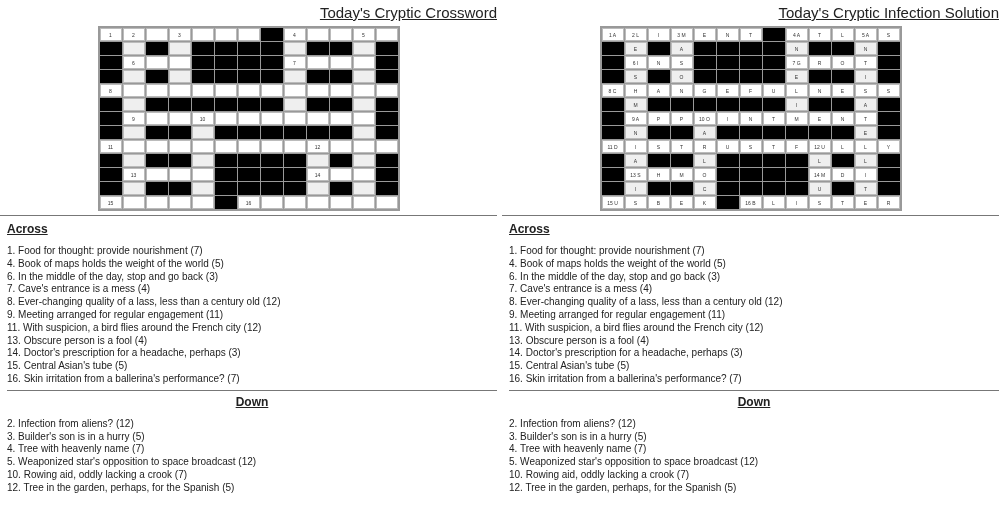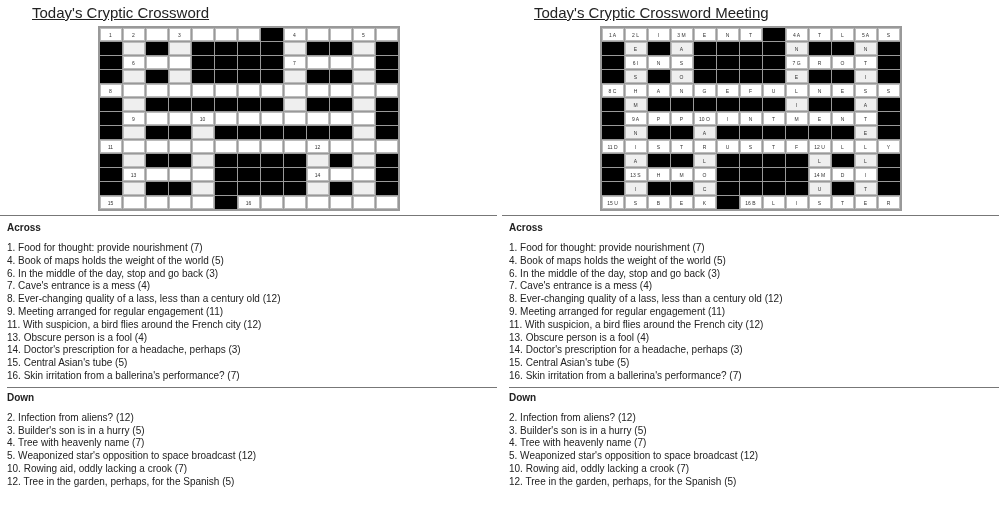--- a/index.html
+++ b/index.html
@@ -1,31 +1,31 @@
 <!DOCTYPE html>
 <html><head>
 <meta charset="utf-8">
 <style>
   html, body { margin: 0; padding: 0; background: #ffffff; }
   body { width: 999px; height: 513px; overflow: hidden; font-family: "Liberation Sans", sans-serif; color: #222; }
   .wrap { display: flex; width: 999px; }
   .col { width: 497px; position: relative; }
   .col.right { margin-left: 5px; }
-  .title { text-align: left; font-size: 15px; text-decoration: underline; color: #222; margin: 4px 0 0 0; height: 20px; line-height: 18px; padding-left: 32px; }
+  .title { text-align: right; font-size: 15px; text-decoration: underline; color: #222; margin: 4px 0 0 0; height: 20px; line-height: 18px; }
   .grid-wrap { display: flex; justify-content: center; margin-top: 2px; }
   table.grid { border-collapse: separate; border-spacing: 1px; border: 1px solid #999; background: #999; }
   table.grid td { width: 22px; height: 13px; padding: 0; font-size: 5px; text-align: center; vertical-align: middle; color: #333; background: #fff; border: 1px solid #bbb; box-sizing: border-box; }
   table.grid td.b { background: #000; border-color: #000; }
   table.grid td.s { background: #efefef; }
   .sep { border-top: 1px solid #777; margin: 4px 0 0 0; }
   .clues { padding-left: 7px; }
-  .clues h3 { font-size: 10px; font-weight: bold; margin: 6px 0 9px 0; }
+  .clues h3 { font-size: 12px; font-weight: bold; text-decoration: underline; margin: 6px 0 9px 0; }
   .clues ol { list-style: none; padding: 0 0 0 0; margin: 0; }
   .clues li { font-size: 10px; height: 12.8px; line-height: 12.8px; white-space: nowrap; }
-  .clues .down h3 { margin-top: 4px; }
+  .clues .down h3 { margin-top: 4px; text-align: center; }
 </style>
 </head>
 <body>
 
 <div class="wrap">
   <div class="col left">
     <div class="title">Today's Cryptic Crossword</div>
     <div class="grid-wrap">
       <table class="grid">
           <tbody>
@@ -254,21 +254,21 @@
             <li>4. Tree with heavenly name (7)</li>
             <li>5. Weaponized star's opposition to space broadcast (12)</li>
             <li>10. Rowing aid, oddly lacking a crook (7)</li>
             <li>12. Tree in the garden, perhaps, for the Spanish (5)</li>
           </ol>
       </div>
     </div>
   </div>
 
   <div class="col right">
-    <div class="title">Today's Cryptic Crossword Meeting</div>
+    <div class="title">Today's Cryptic Infection Solution</div>
     <div class="grid-wrap">
       <table class="grid">
           <tbody>
             <tr>
               <td>1 A</td>
               <td>2 L</td>
               <td>I</td>
               <td>3 M</td>
               <td>E</td>
               <td>N</td>

